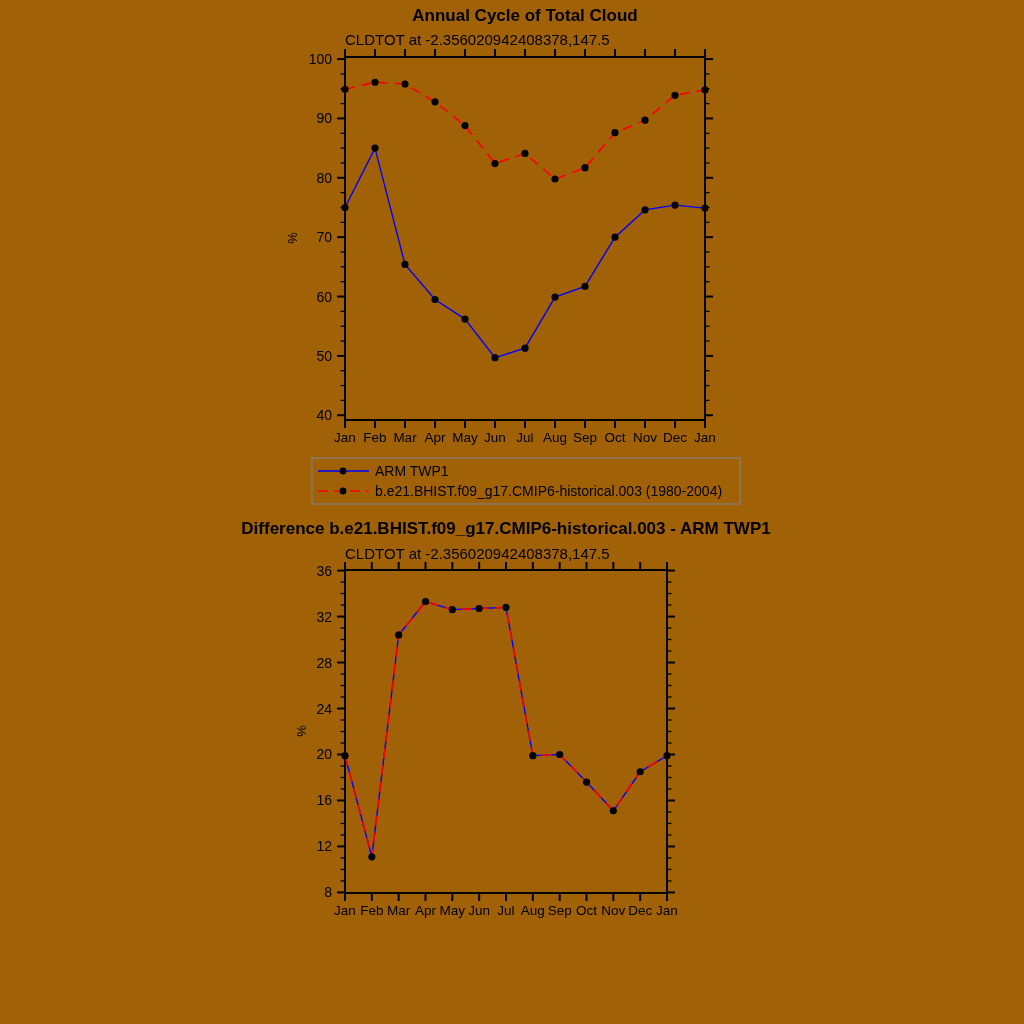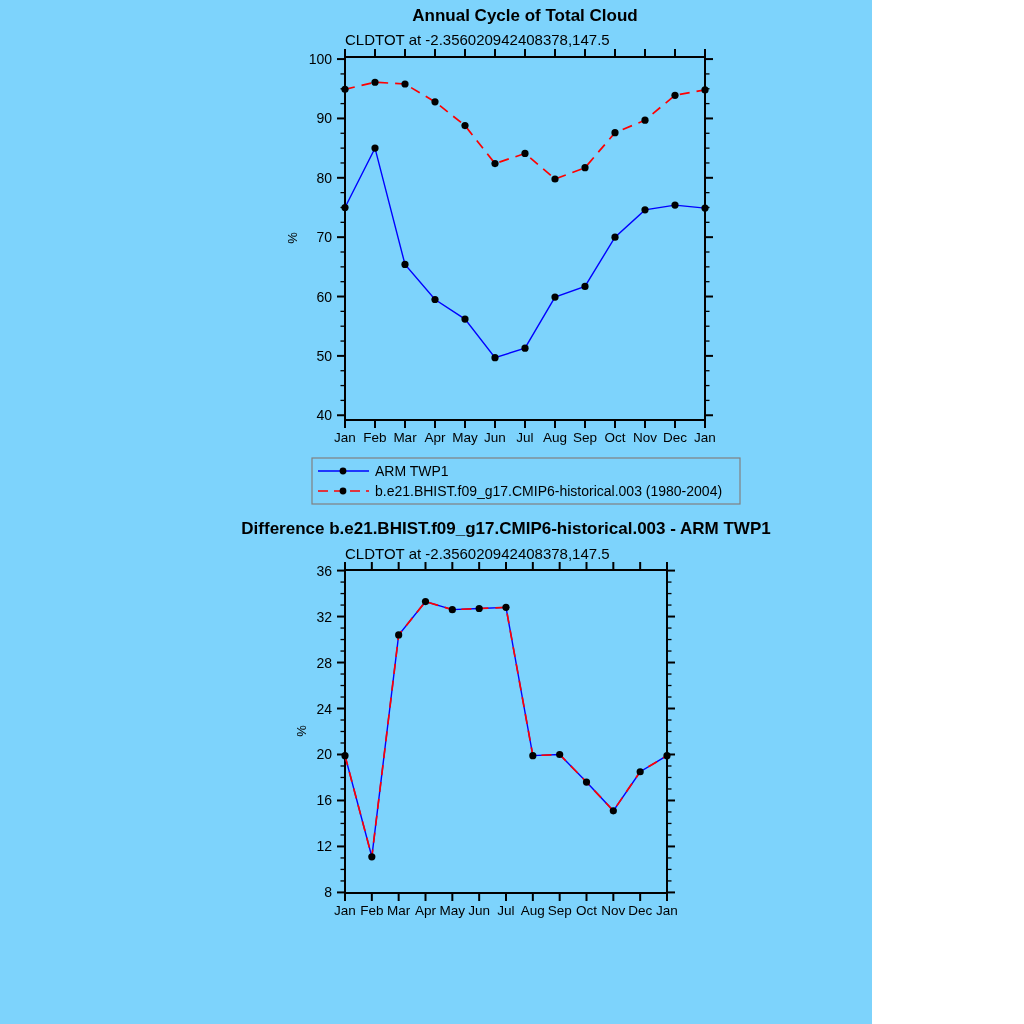--- a/index.html
+++ b/index.html
@@ -1,16 +1,16 @@
 <!DOCTYPE html>
 <html><head>
 <meta charset="utf-8">
 <style>
   html,body{margin:0;padding:0;background:#ffffff;}
-  .page{position:relative;width:872px;height:1024px;background:#7dd3fc;overflow:hidden;
+  .page{position:relative;width:1024px;height:1024px;background:#a16207;overflow:hidden;
         font-family:"Liberation Sans","DejaVu Sans",sans-serif;}
   svg text{font-family:"Liberation Sans","DejaVu Sans",sans-serif;fill:#000000;}
   .chart-title{font-size:17px;font-weight:bold;}
   .chart-subtitle{font-size:15px;font-weight:normal;}
   .axis-unit{font-size:13px;}
   .legend-label{font-size:14px;}
 </style>
 </head>
 <body>
 

